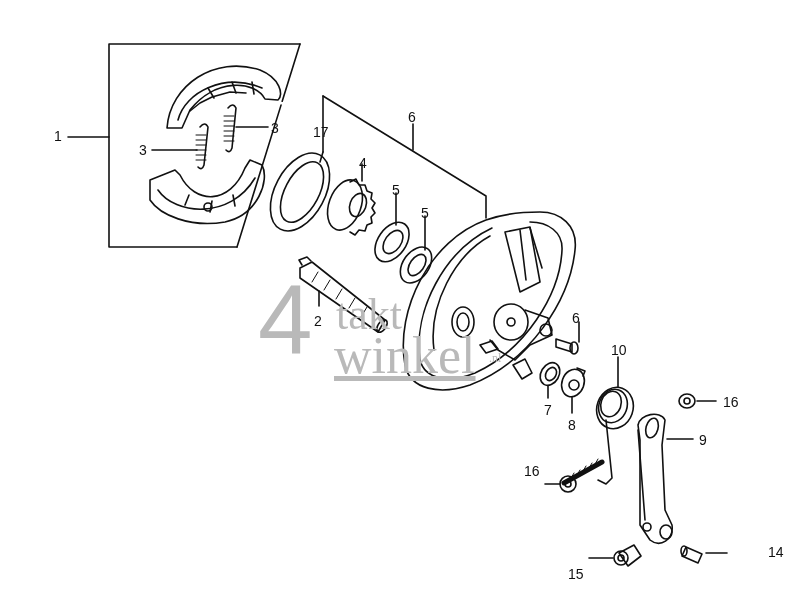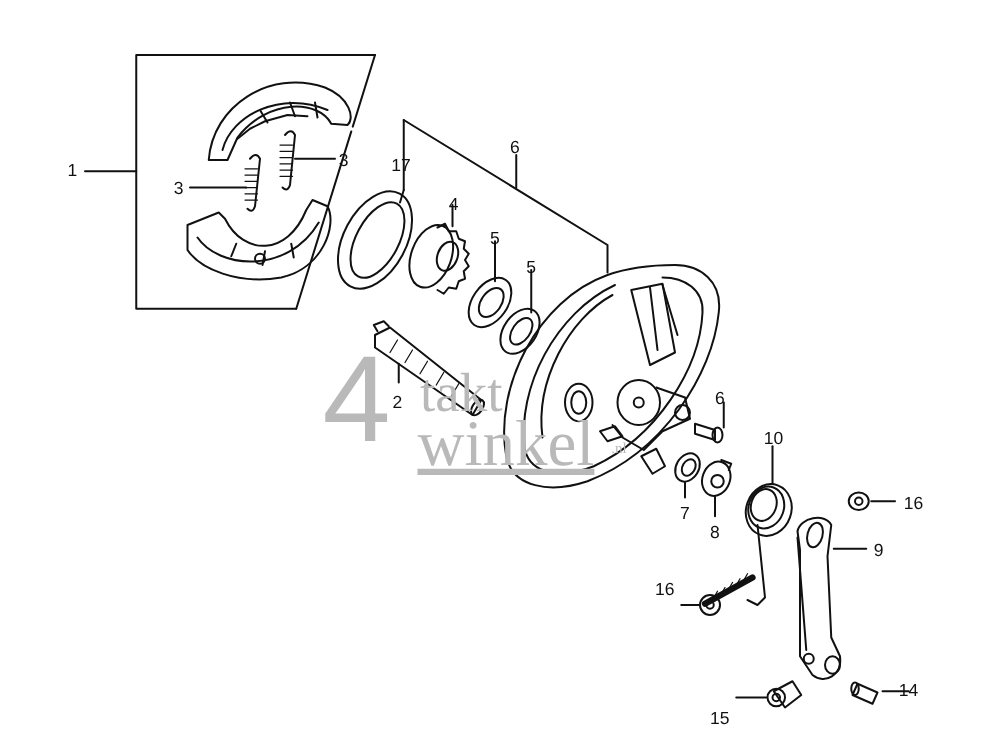--- a/index.html
+++ b/index.html
@@ -184,14 +184,14 @@
   <span class="callout" style="left:421px;top:206px">5</span>
   <span class="callout" style="left:314px;top:314px">2</span>
   <span class="callout" style="left:572px;top:311px">6</span>
   <span class="callout" style="left:611px;top:343px">10</span>
   <span class="callout" style="left:544px;top:403px">7</span>
   <span class="callout" style="left:568px;top:418px">8</span>
   <span class="callout" style="left:723px;top:395px">16</span>
   <span class="callout" style="left:699px;top:433px">9</span>
   <span class="callout" style="left:524px;top:464px">16</span>
   <span class="callout" style="left:568px;top:567px">15</span>
-  <span class="callout" style="left:719px;top:545px">14</span>
+  <span class="callout" style="left:768px;top:545px">14</span>
 </div>
 
 </body></html>

